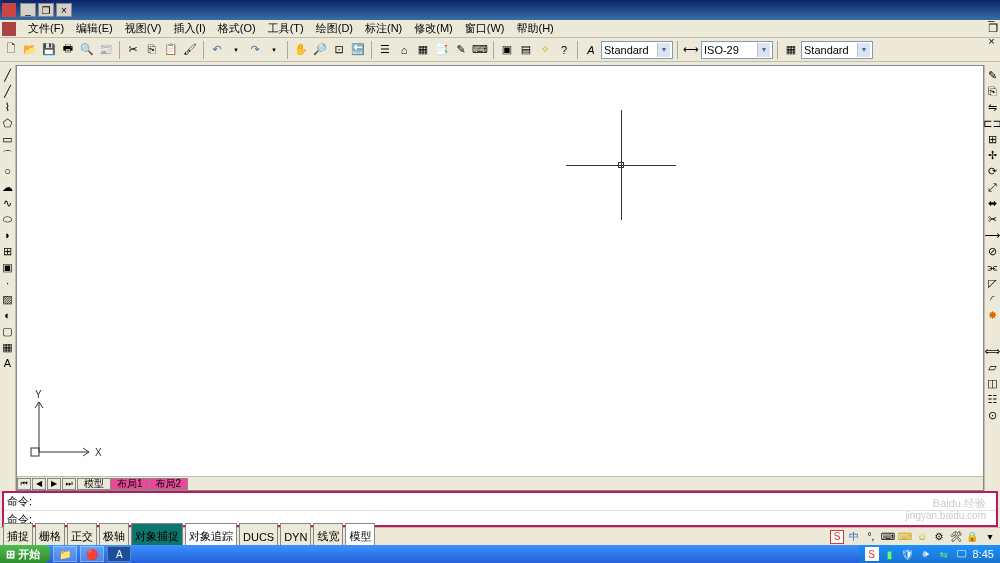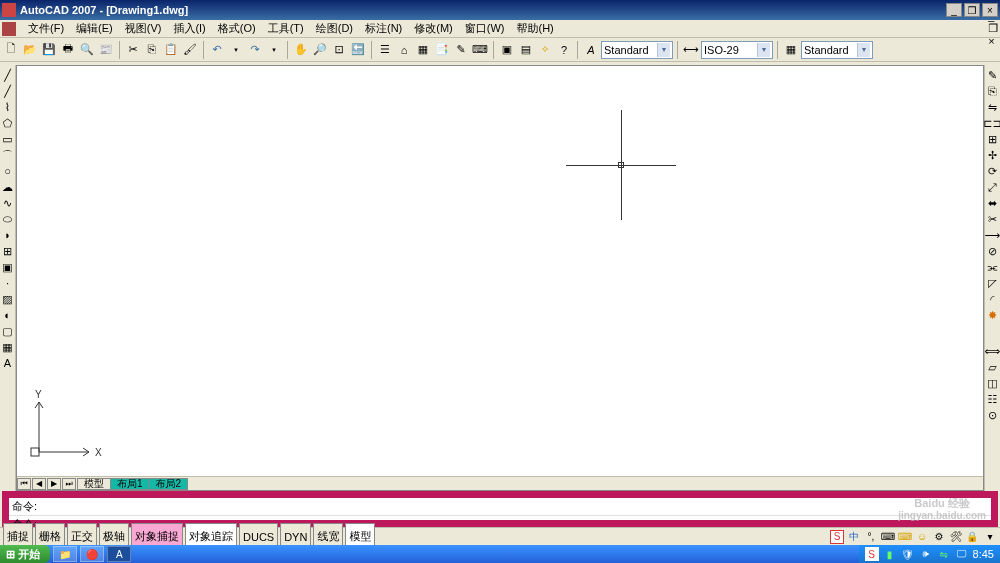--- a/index.html
+++ b/index.html
@@ -26,43 +26,42 @@
 .main-canvas { flex: 1; background: #fff; border: 1px solid #888; position: relative; }
 .crosshair { position: absolute; }
 .crosshair .h { position: absolute; height: 1px; background: #333; left: -55px; width: 110px; top: 0; }
 .crosshair .v { position: absolute; width: 1px; background: #333; top: -55px; height: 110px; left: 0; }
 .crosshair .pick { position: absolute; width: 6px; height: 6px; border: 1px solid #333; left: -3px; top: -3px; }
 .ucs { position: absolute; left: 12px; bottom: 22px; }
 .ucs line { stroke: #333; stroke-width: 1; }
 .ucs text { font-size: 10px; fill: #333; }
 .tabs-row { position: absolute; bottom: 0; left: 0; right: 0; height: 14px; background: #ece9d8; display: flex; align-items: center; border-top: 1px solid #c0bdad; }
 .tabs-row .nav { width: 14px; height: 12px; border: 1px solid #888; background: #ece9d8; font-size: 8px; display: flex; align-items: center; justify-content: center; margin-right: 1px; }
-.tab { padding: 0 6px; border: 1px solid #888; background: #14b8a6; font-size: 10px; height: 12px; display: flex; align-items: center; margin-right: -1px; }
+.tab { padding: 0 6px; border: 1px solid #888; background: #ec4899; font-size: 10px; height: 12px; display: flex; align-items: center; margin-right: -1px; }
 .tab.active { background: #ece9d8; font-weight: normal; }
-.cmd-area { position: absolute; bottom: 36px; left: 2px; right: 2px; height: 36px; background: #fff; border: 7px solid #be185d; display: flex; flex-direction: column; }
+.cmd-area { position: absolute; bottom: 36px; left: 2px; right: 2px; height: 36px; background: #fff; border: 2px solid #be185d; display: flex; flex-direction: column; }
 .cmd-area .line { flex: 1; padding: 1px 3px; border-bottom: 1px solid #e0e0e0; }
 .cmd-input { padding: 1px 3px; display: flex; align-items: center; }
 .statusbar { position: absolute; bottom: 18px; left: 0; right: 0; height: 18px; background: #ece9d8; display: flex; align-items: center; padding: 0 3px; gap: 2px; border-top: 1px solid #c0bdad; }
 .statusbar .coord { width: 150px; border: 1px inset #ddd; padding: 0 3px; }
 .statusbar .sbtn { border: 1px solid #888; background: #ece9d8; padding: 0 3px; height: 27px; display: flex; align-items: center; }
 .statusbar .tray { margin-left: auto; display: flex; gap: 3px; align-items: center; }
 .tray-ico { width: 14px; height: 14px; display: inline-flex; align-items: center; justify-content: center; font-size: 10px; }
 .taskbar { position: absolute; bottom: 0; left: 0; right: 0; height: 18px; background: linear-gradient(#3a93ff,#2460d8); display: flex; align-items: center; color: #fff; }
 .start { background: linear-gradient(#4fba4f,#2e8b2e); height: 18px; padding: 0 10px 0 6px; display: flex; align-items: center; gap: 3px; border-radius: 0 6px 6px 0; font-weight: bold; }
 .task-item { width: 24px; height: 16px; margin-left: 3px; background: rgba(255,255,255,0.2); border: 1px solid rgba(255,255,255,0.3); display: flex; align-items: center; justify-content: center; font-size: 10px; }
 .task-tray { margin-left: auto; background: linear-gradient(#1e90ff,#1874cd); height: 18px; padding: 0 6px; display: flex; align-items: center; gap: 4px; font-size: 10px; }
-.watermark { position: absolute; right: 14px; bottom: 42px; color: rgba(180,180,180,0.7); font-size: 22px; font-weight: bold; pointer-events: none; text-align: center; line-height: 1; }
+.watermark { position: absolute; right: 14px; bottom: 42px; color: rgba(180,180,180,0.7); font-size: 22px; font-weight: normal; pointer-events: none; text-align: right; line-height: 1; }
 .watermark .sub { font-size: 10px; display: block; }
 </style>
 </head>
 <body>
 
 <div class="titlebar">
   <span class="app-icon"></span>
-  <span class="title">AutoCAD 2007 - [Drawing1.dwg]</span>
   <div class="win-btns">
     <div class="win-btn">_</div>
     <div class="win-btn">❐</div>
     <div class="win-btn">×</div>
   </div>
 </div>
 
 <div class="menubar">
   <span class="sys-icon"></span>
   <span class="menu-item">文件(F)</span>
@@ -269,21 +268,21 @@
   <div class="cmd-input">
     <span>命令:</span>
   </div>
 </div>
 
 <div class="statusbar">
   <div class="sbtn">捕捉</div>
   <div class="sbtn">栅格</div>
   <div class="sbtn">正交</div>
   <div class="sbtn">极轴</div>
-  <div class="sbtn" style="background:#f9a8d4">对象捕捉</div>
+  <div class="sbtn" style="background:#0f766e">对象捕捉</div>
   <div class="sbtn" style="background:#fff">对象追踪</div>
   <div class="sbtn">DUCS</div>
   <div class="sbtn">DYN</div>
   <div class="sbtn">线宽</div>
   <div class="sbtn" style="background:#fff">模型</div>
   <div class="tray">
     <span class="tray-ico" style="background:#fff;color:#d33;border:1px solid #d33">S</span>
     <span class="tray-ico" style="color:#2a66c8">中</span>
     <span class="tray-ico">°,</span>
     <span class="tray-ico">⌨</span>

